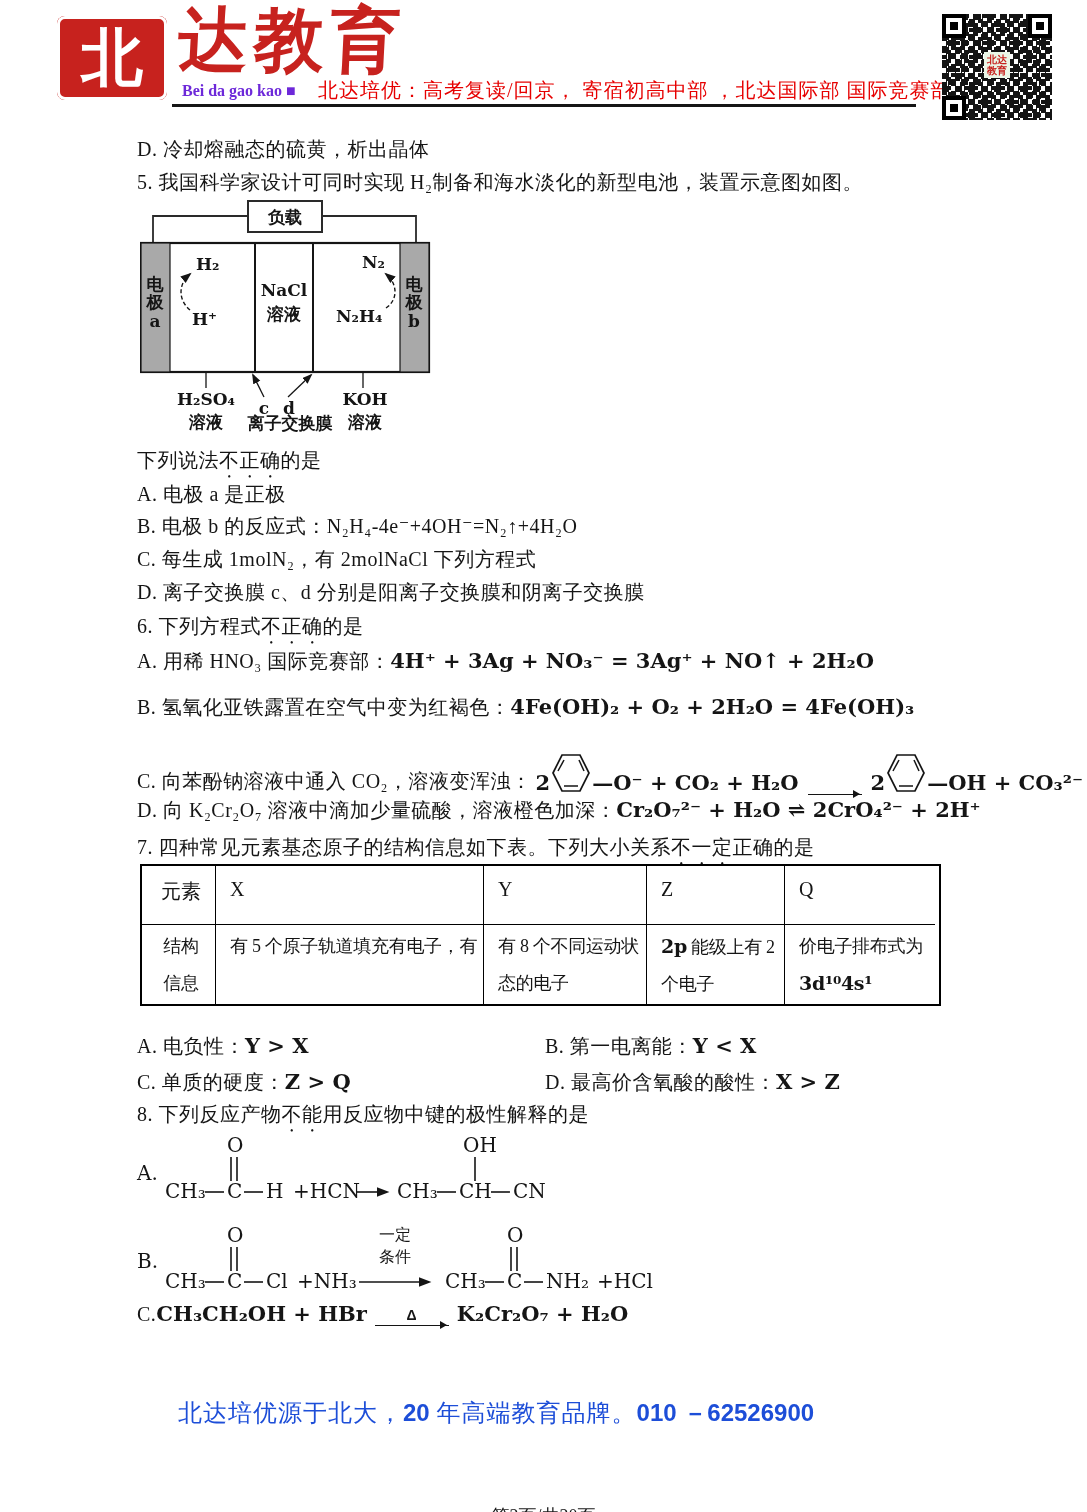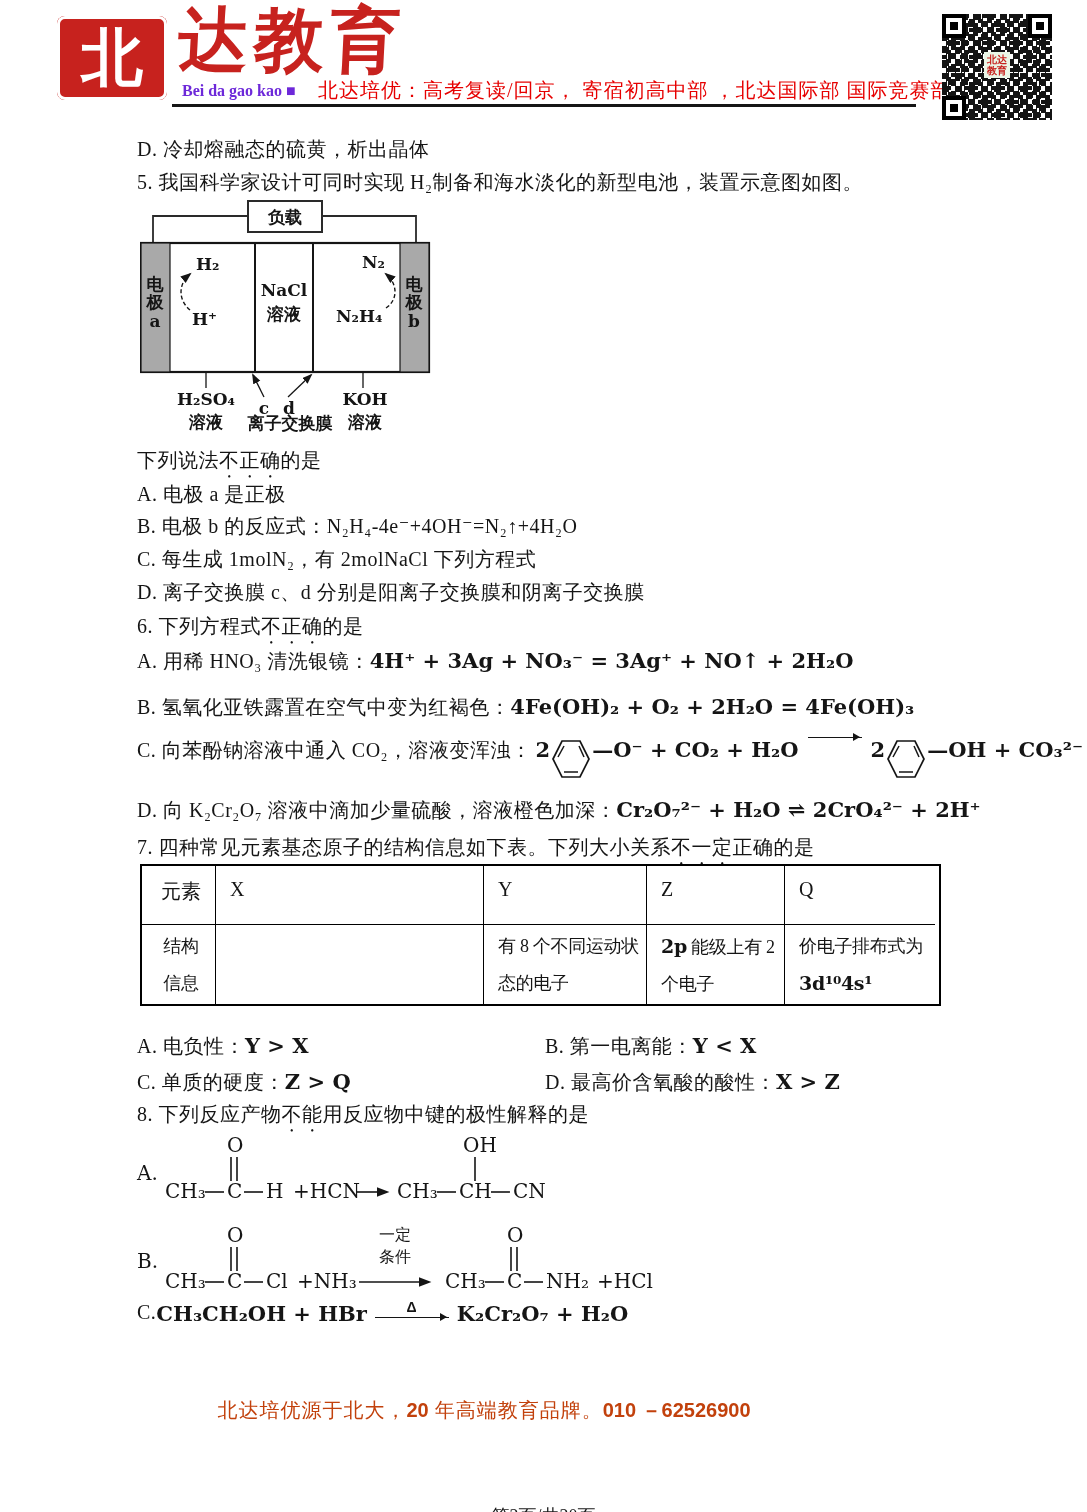--- a/index.html
+++ b/index.html
@@ -43,23 +43,23 @@
   .tc{border-left:1px solid #000;padding:12px 6px 0 14px;font-size:20px;box-sizing:border-box;white-space:nowrap;overflow:visible;}
   .tc.c1{border-left:none;text-align:center;padding-left:11px;}
   .tc.r2{border-top:1px solid #000;font-size:18px;line-height:37px;padding-top:3px;letter-spacing:-.3px;}
   .tb{font-weight:bold;font-family:"DejaVu Serif",serif;}
   
   .arr{display:inline-block;width:54px;border-top:1.7px solid #141414;position:relative;margin:0 9px;vertical-align:6px;}
   .arr::after,.sh::after{content:'';position:absolute;right:-2px;top:-5px;border:4px solid transparent;border-left:7px solid #141414;}
   .rxn{display:inline-flex;flex-direction:column;align-items:center;margin:0 8px;vertical-align:-2px;}
   .rxn .ab{font-size:14px;line-height:13px;font-weight:bold;font-family:"Liberation Sans",sans-serif;}
   .rxn .sh{width:74px;border-top:1.7px solid #141414;position:relative;margin-top:3px;}
-  .flexrow{display:flex;align-items:flex-start;}
-  
-  .footer-red{left:0;top:1397px;width:968px;text-align:center;color:#c2410c;font-size:20px;letter-spacing:1px;}
+  .flexrow{display:flex;align-items:flex-end;}
+  
+  .footer-red{left:12px;top:1397px;width:968px;text-align:center;color:#1d4ed8;font-size:24px;letter-spacing:1px;}
   .fb{font-family:"Liberation Sans",sans-serif;font-weight:bold;letter-spacing:0;}
   .page-num{left:0;top:1504px;width:1087px;text-align:center;font-size:18px;}
 </style>
 </head>
 <body>
 
 <div class="abs seal">
     <span>北</span>
   </div>
 <div class="abs brand">达教育</div>
@@ -126,21 +126,21 @@
   <text class="dg-cn" x="225" y="230" text-anchor="middle">溶液</text>
 </svg>
 
 <div class="ln" style="top:447px"><span>下列说法</span><span class="emph">不正确</span><span>的是</span></div>
 <div class="ln" style="top:481px">A. 电极 a 是正极</div>
 <div class="ln" style="top:513px">B. 电极 b 的反应式：N₂H₄-4e⁻+4OH⁻=N₂↑+4H₂O</div>
 <div class="ln" style="top:546px">C. 每生成 1molN₂，有 2molNaCl 下列方程式</div>
 <div class="ln" style="top:579px">D. 离子交换膜 c、d 分别是阳离子交换膜和阴离子交换膜</div>
 
 <div class="ln" style="top:613px"><span>6. 下列方程式</span><span class="emph">不正确</span><span>的是</span></div>
-<div class="ln" style="top:648px"><span>A. 用稀 HNO₃ 清洗银镜：</span><span class="formula">4H⁺ + 3Ag + NO₃⁻ = 3Ag⁺ + NO↑ + 2H₂O</span></div>
+<div class="ln" style="top:648px"><span>A. 用稀 HNO₃ 国际竞赛部：</span><span class="formula">4H⁺ + 3Ag + NO₃⁻ = 3Ag⁺ + NO↑ + 2H₂O</span></div>
 <div class="ln" style="top:694px"><span>B. 氢氧化亚铁露置在空气中变为红褐色：</span><span class="formula">4Fe(OH)₂ + O₂ + 2H₂O = 4Fe(OH)₃</span></div>
 
 <div class="ln flexrow" style="top:737px;height:58px">
   <span>C. 向苯酚钠溶液中通入 CO₂，溶液变浑浊：</span>
   <span class="formula" style="margin-left:4px">2</span>
   <svg width="40" height="44" viewBox="0 0 40 44" style="margin:0 1px">
     <polygon points="2,22 11,4 29,4 38,22 29,40 11,40" fill="none" stroke="#151515" stroke-width="1.7"></polygon>
     <line x1="7" y1="20" x2="13" y2="9" stroke="#151515" stroke-width="1.5"></line>
     <line x1="28" y1="9" x2="33" y2="20" stroke="#151515" stroke-width="1.5"></line>
     <line x1="13" y1="35" x2="27" y2="35" stroke="#151515" stroke-width="1.5"></line>
@@ -165,20 +165,21 @@
   <div class="tc c1">元素</div>
   <div class="tc">X</div>
   <div class="tc">Y</div>
   <div class="tc">Z</div>
   <div class="tc">Q</div>
   <div class="tc c1 r2">
     <div>结构</div>
     <div>信息</div>
   </div>
   <div class="tc r2">
+    <div>有 5 个原子轨道填充有电子，有</div>
   </div>
   <div class="tc r2">
     <div>有 8 个不同运动状</div>
     <div>态的电子</div>
   </div>
   <div class="tc r2">
     <div><span class="tb" style="font-size:19px">2p</span><span> 能级上有 2</span></div>
     <div>个电子</div>
   </div>
   <div class="tc r2">

